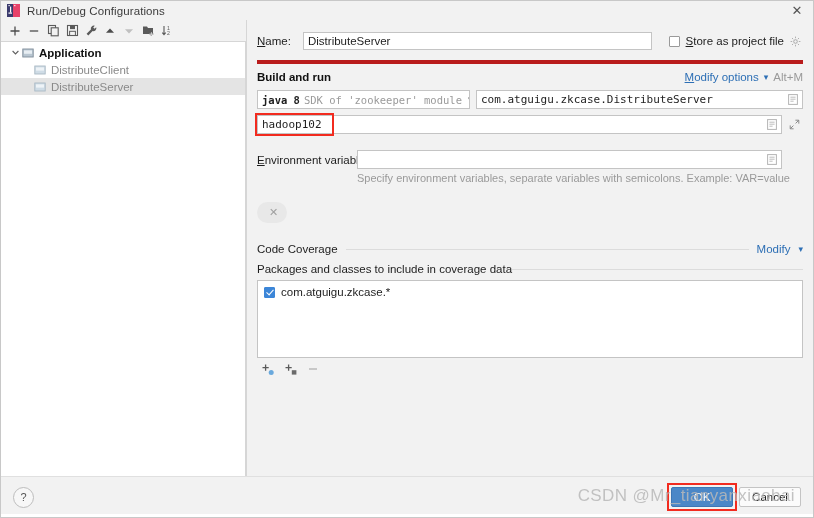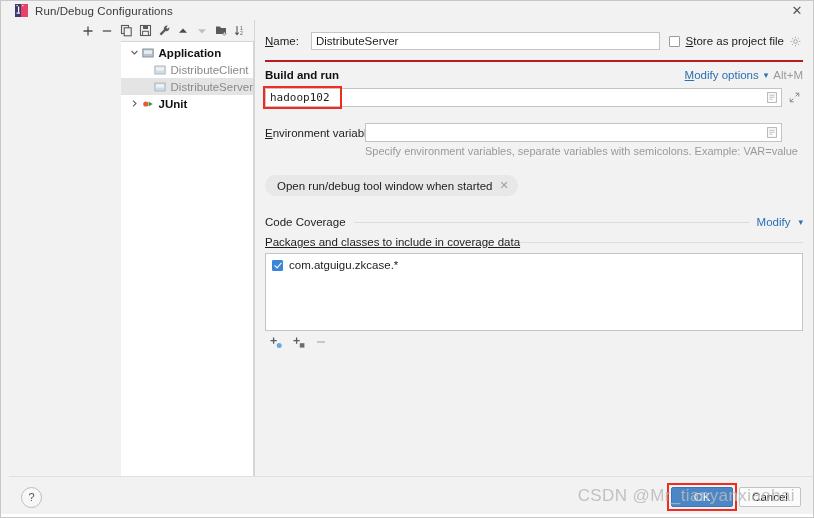--- a/index.html
+++ b/index.html
@@ -19,21 +19,20 @@
 
   
   .window {
     position: absolute;
     inset: 0;
     background: #f2f2f2;
     display: flex;
     flex-direction: column;
     border: 1px solid #c8c8c8;
     box-sizing: border-box;
-    padding-left: 8px;
   }
 
   
   .titlebar {
     height: 19px;
     min-height: 19px;
     background: #f2f2f2;
     display: flex;
     align-items: center;
     padding: 0 4px 0 6px;
@@ -74,21 +73,20 @@
   }
 
   
   .left-panel {
     width: 245px;
     min-width: 245px;
     display: flex;
     flex-direction: column;
     background: #f2f2f2;
     box-sizing: border-box;
-    align-items: flex-end;
   }
   .tree-toolbar {
     height: 21px;
     display: flex;
     align-items: center;
     gap: 3px;
     padding: 0 6px;
     background: #f2f2f2;
   }
   .tb-btn {
@@ -222,21 +220,21 @@
     border: solid #fff;
     border-width: 0 1.6px 1.6px 0;
     transform: rotate(42deg);
   }
   .gear-mini { color: #9a9a9a; display: flex; }
 
   
   .section-head {
     display: flex;
     align-items: center;
-    border-top: 2px solid #b91c1c;
+    border-top: 4px solid #b91c1c;
     padding-top: 7px;
     margin-top: 2px;
     margin-bottom: 7px;
   }
   .section-title {
     font-weight: bold;
     font-size: 11.5px;
     color: #111;
   }
   .section-right {
@@ -359,21 +357,20 @@
     margin-bottom: 8px;
     gap: 8px;
   }
   .cc-title { font-size: 11.5px; color: #1d1d1d; white-space: nowrap; }
   .hr-line { flex: 1; height: 1px; background: #dcdcdc; }
 
   .pkg-caption {
     display: flex;
     align-items: center;
     margin-bottom: 5px;
-    text-decoration: underline;
   }
   .pkg-caption-text { font-size: 11.5px; white-space: nowrap; }
 
   .pkg-box {
     height: 78px;
     background: #ffffff;
     border: 1px solid #c4c4c4;
     box-sizing: border-box;
     padding: 5px 6px;
   }
@@ -586,34 +583,20 @@
           <div class="tree-row indent selected">
             <span class="node-icon">
               <svg width="12" height="12" viewBox="0 0 12 12">
                 <rect x="0.8" y="2" width="10.4" height="8" fill="#cfdce6" stroke="#a9b8c4" stroke-width="0.9"></rect>
                 <rect x="2" y="3.4" width="8" height="3.2" fill="#eef3f7"></rect>
               </svg>
             </span>
             <span class="tree-label muted">DistributeServer</span>
           </div>
 
-          <div class="tree-row">
-            <span class="twisty">
-              <svg width="9" height="9" viewBox="0 0 9 9">
-                  <path d="M3 1.6l3 2.9-3 2.9" stroke="#606060" stroke-width="1.1" fill="none"></path>
-                </svg>
-            </span>
-            <span class="node-icon">
-              <svg width="12" height="12" viewBox="0 0 12 12">
-                <path d="M1.2 6a2.6 2.6 0 0 1 2.6-2.6A2.6 2.6 0 0 1 6.4 6a2.6 2.6 0 0 1-2.6 2.6A2.6 2.6 0 0 1 1.2 6z" fill="#e8583a"></path>
-                <path d="M6.6 3.4L10.8 6l-4.2 2.6z" fill="#3a9b4a"></path>
-              </svg>
-            </span>
-            <span class="tree-label bold">JUnit</span>
-          </div>
 
 
         </div>
       </div>
     </div>
 
     <div class="splitter"></div>
 
     <div class="right-panel">
 
@@ -638,20 +621,36 @@
       
       <div class="section-head">
         <span class="section-title">Build and run</span>
         <span class="section-right">
           <span class="link"><u>M</u>odify options</span>
           <span class="chev">▾</span>
           <span class="shortcut">Alt+M</span>
         </span>
       </div>
 
+      <div class="row build-row">
+        <div class="combo">
+          <span class="jdk-bold">java 8</span>
+          <span class="jdk-dim">SDK of 'zookeeper' module</span>
+          <span class="combo-arrow">▼</span>
+        </div>
+        <div class="field mono main-class">
+          <span>com.atguigu.zkcase.DistributeServer</span>
+          <span class="field-icon">
+            <svg width="10" height="11" viewBox="0 0 10 11">
+              <rect x="0.6" y="0.6" width="8.8" height="9.8" fill="none" stroke="#b4b4b4" stroke-width="1"></rect>
+              <path d="M2.4 3.2h5.2M2.4 5.2h5.2M2.4 7.2h3.2" stroke="#b4b4b4" stroke-width="0.9"></path>
+            </svg>
+          </span>
+        </div>
+      </div>
 
       <div class="row args-row">
         <div class="field args-field">
           <span>hadoop102</span>
           <span class="field-icon">
             <svg width="10" height="11" viewBox="0 0 10 11">
               <rect x="0.6" y="0.6" width="8.8" height="9.8" fill="none" stroke="#b4b4b4" stroke-width="1"></rect>
               <path d="M2.4 3.2h5.2M2.4 5.2h5.2M2.4 7.2h3.2" stroke="#b4b4b4" stroke-width="0.9"></path>
             </svg>
           </span>
@@ -674,21 +673,20 @@
               <rect x="0.6" y="0.6" width="8.8" height="9.8" fill="none" stroke="#b4b4b4" stroke-width="1"></rect>
               <path d="M2.4 3.2h5.2M2.4 5.2h5.2M2.4 7.2h3.2" stroke="#b4b4b4" stroke-width="0.9"></path>
             </svg>
           </span>
         </div>
       </div>
 
       <div class="hint">Specify environment variables, separate variables with semicolons. Example: VAR=value</div>
 
       <div class="chip">
-        <span>Open run/debug tool window when started</span>
         <span class="chip-x">✕</span>
       </div>
 
       <div class="cc-head">
         <span class="cc-title">Code Coverage</span>
         <span class="hr-line"></span>
         <span class="link">Modify</span>
         <span class="chev">▾</span>
       </div>
 

